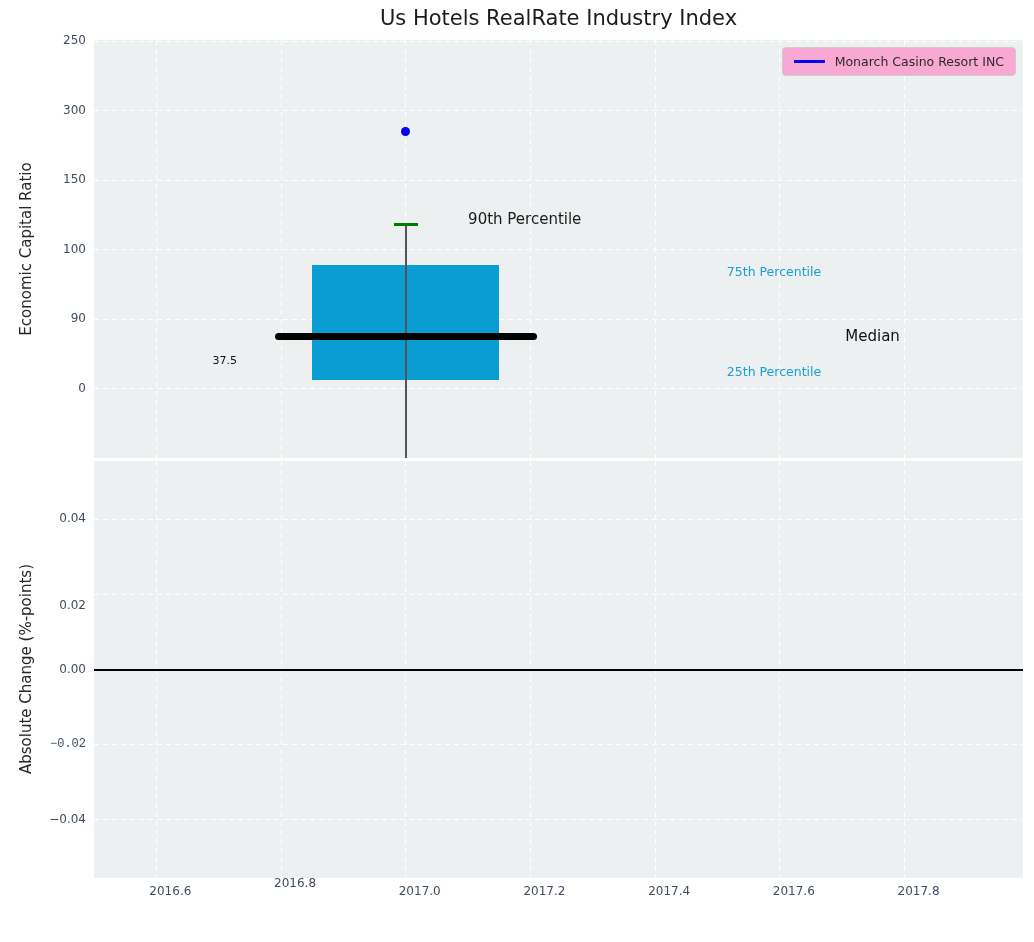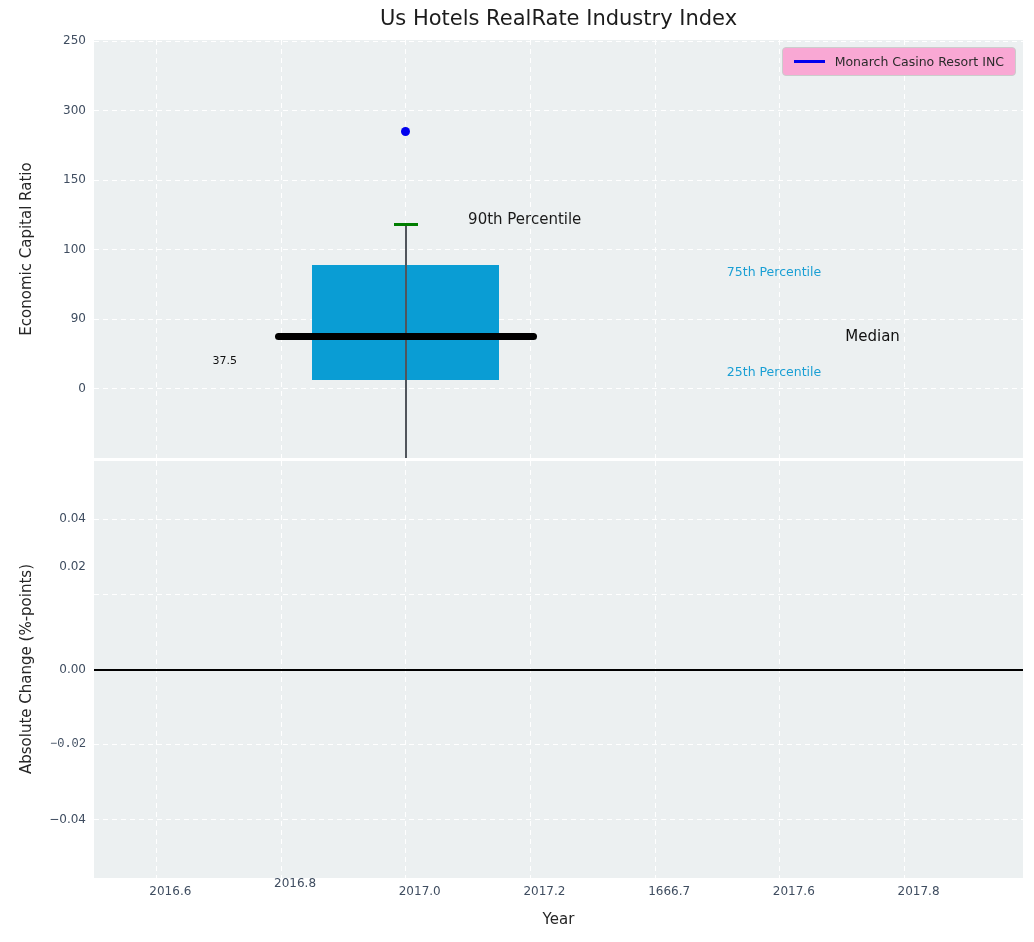--- a/index.html
+++ b/index.html
@@ -85,40 +85,39 @@
         <div class="gridH" style="top: 283.135px;"></div>
         <div class="gridH" style="top: 208px;"></div>
         <div class="gridH" style="top: 132.865px;"></div>
         <div class="gridH" style="top: 57.7297px;"></div>
       </div>
     <div id="zeroLine" style="top: 207.5px; background: rgb(0, 0, 0);"></div>
   </div>
 
   <div class="axis-label ylabel" id="ylabelTop" style="left:26px;top:249px;">Economic Capital Ratio</div>
   <div class="axis-label ylabel" id="ylabelBottom" style="left:26px;top:669px;">Absolute Change (%-points)</div>
-  <div class="axis-label xlabel">Year</div>
 
   <div id="tickLayer">
       <div class="tick xtick" style="left: 121.349px; top: 884px;">2016.6</div>
       <div class="tick xtick" style="left: 246.047px; top: 876px;">2016.8</div>
       <div class="tick xtick" style="left: 370.745px; top: 884px;">2017.0</div>
       <div class="tick xtick" style="left: 495.443px; top: 884px;">2017.2</div>
-      <div class="tick xtick" style="left: 620.141px; top: 884px;">1666.7</div>
+      <div class="tick xtick" style="left: 620.141px; top: 884px;">2017.4</div>
       <div class="tick xtick" style="left: 744.839px; top: 884px;">2017.6</div>
       <div class="tick xtick" style="left: 869.537px; top: 884px;">2017.8</div>
       <div class="tick ytick" style="left: 6px; top: 380.565px;">0</div>
       <div class="tick ytick" style="left: 6px; top: 311.13px;">90</div>
       <div class="tick ytick" style="left: 6px; top: 241.694px;">100</div>
       <div class="tick ytick" style="left: 6px; top: 172.259px;">150</div>
       <div class="tick ytick" style="left: 6px; top: 102.824px;">300</div>
       <div class="tick ytick" style="left: 6px; top: 33.3887px;">250</div>
       <div class="tick ytick" style="left: 6px; top: 811.77px;">−0.04</div>
       <div class="tick ytick" style="left: 6px; top: 736.635px; font-family: Liberation Mono, monospace;">−0.02</div>
       <div class="tick ytick" style="left: 6px; top: 661.5px;">0.00</div>
-      <div class="tick ytick" style="left: 6px; top: 559px; text-align: right;">0.02</div>
+      <div class="tick ytick" style="left: 6px; top: 598px; text-align: right;">0.02</div>
       <div class="tick ytick" style="left: 6px; top: 511.23px;">0.04</div>
     </div>
   <div id="annLayer">
       <div class="ann" style="left: 468.094px; top: 219.143px; color: rgb(26, 26, 26); font-size: 15px;">90th Percentile</div>
       <div class="ann" style="left: 726.842px; top: 270.525px; color: rgb(26, 159, 212); font-size: 12.5px;">75th Percentile</div>
       <div class="ann" style="left: 845.305px; top: 336.488px; color: rgb(17, 17, 17); font-size: 15px;">Median</div>
       <div class="ann" style="left: 726.842px; top: 370.512px; color: rgb(26, 159, 212); font-size: 12.5px;">25th Percentile</div>
       <div class="ann" style="left: 212.463px; top: 327.462px; color: rgb(17, 17, 17); font-size: 11px; margin-top: 33px;">37.5</div>
     </div>
 </div>

